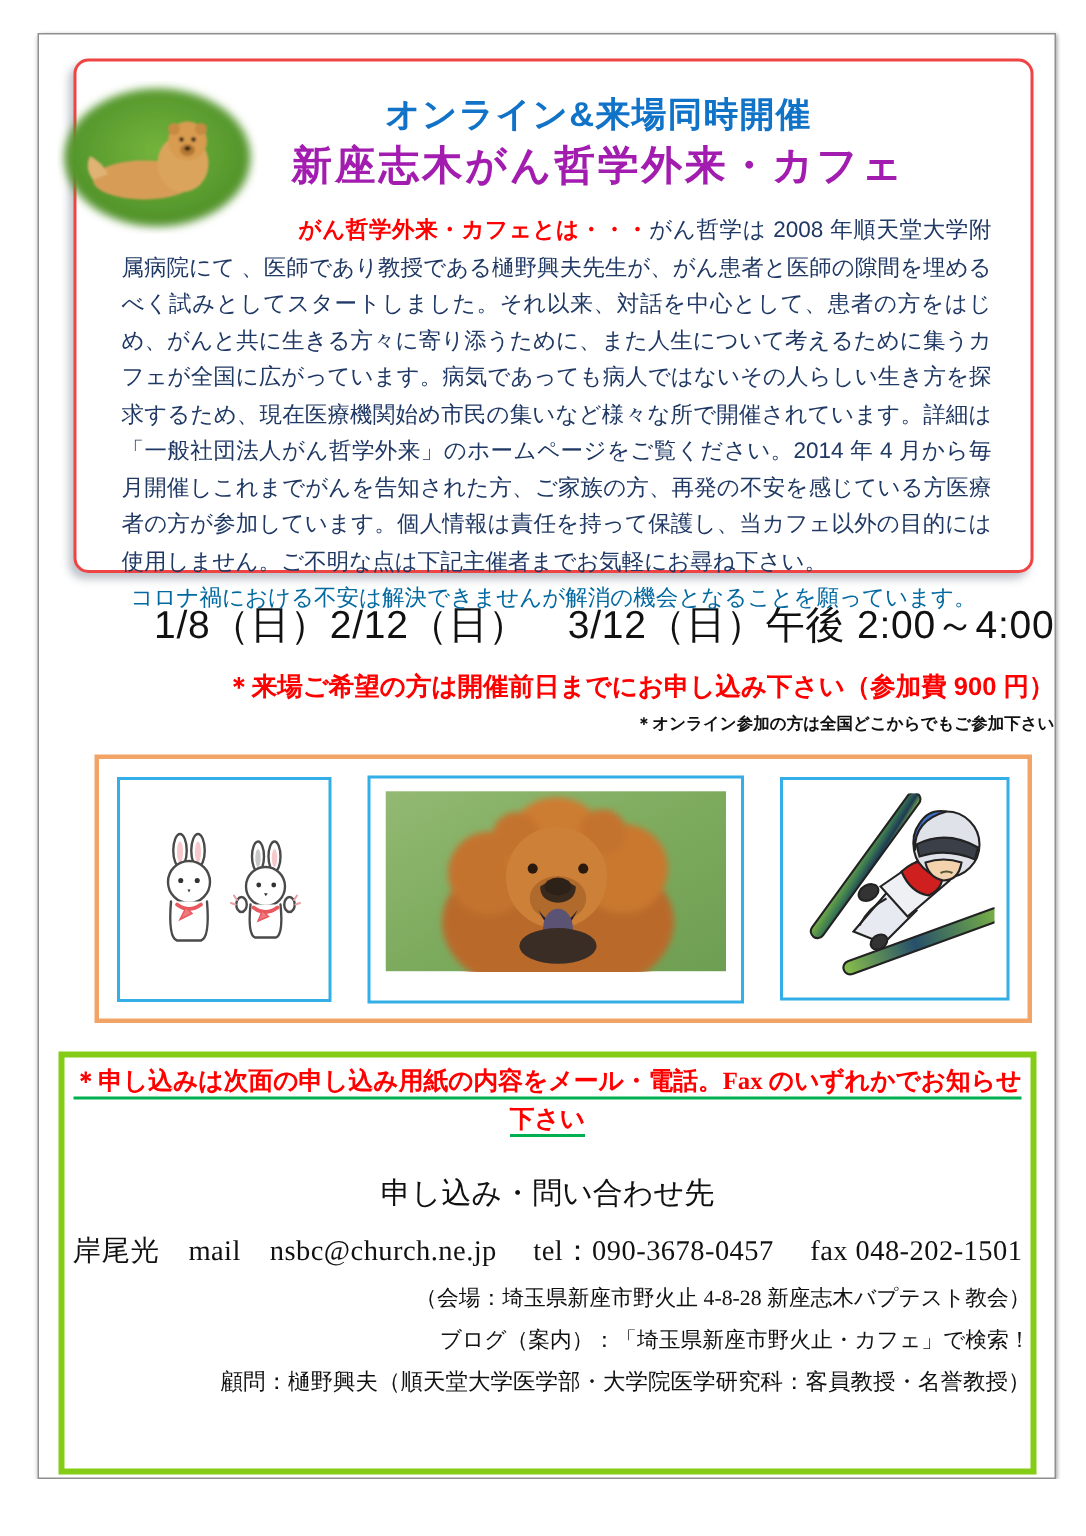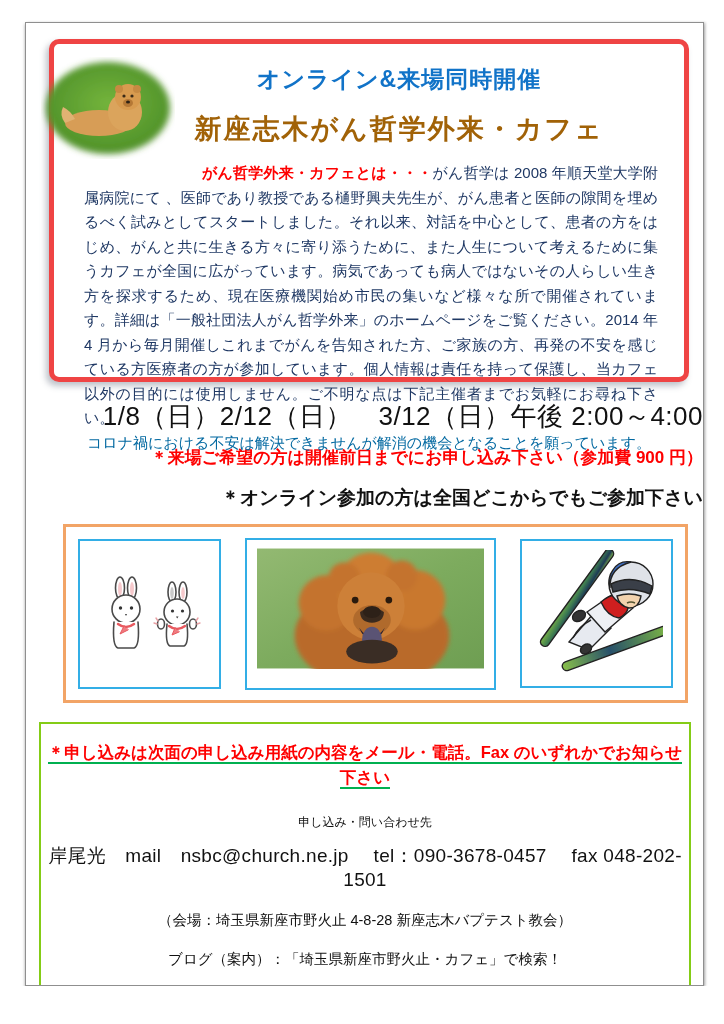--- a/index.html
+++ b/index.html
@@ -10,65 +10,65 @@
     position:relative; width:679px; height:964px;
     margin:22px 0 0 25px; background:#fff;
     border:1px solid #8f8f8f;
     box-shadow:0 2px 3px rgba(0,0,0,.35), 2px 0 2px rgba(0,0,0,.12);
     overflow:hidden;
   }
 
   
   .header-box {
     position:relative; margin:16px 0 0 23px; width:640px; height:343px;
-    border:5px solid #ef4444; border-radius:10px; background:#fff;
+    border:2px solid #ef4444; border-radius:10px; background:#fff;
     box-shadow:-3px 4px 6px rgba(110,120,135,.45);
   }
   .dog-oval { position:absolute; left:-13px; top:13px; width:134px; height:102px; }
   .hdr-titles { padding:20px 0 0 60px; text-align:center; }
   .title1 { color:#1173c8; font-size:23px; font-weight:bold; letter-spacing:1px; }
-  .title2 { color:#a16207; font-size:27px; font-weight:bold; margin-top:16px; letter-spacing:2px; }
+  .title2 { color:#a21caf; font-size:27px; font-weight:bold; letter-spacing:2px; }
   .intro {
     margin:14px 26px 0 30px; color:#1f3864; font-size:15px; line-height:24.5px;
     text-align:justify; text-indent:118px;
   }
   .intro .red-lead { color:#fe0000; font-weight:bold; }
   .hdr-center { text-align:center; color:#0369a1; font-size:15px; line-height:24.5px; }
 
   
   .schedule { text-align:right; font-family:Liberation Sans, sans-serif; }
   .dates { margin-top:17px; color:#111; font-size:26px; letter-spacing:.5px; }
   .note-red { margin-top:12px; color:#fe0000; font-size:17px; font-weight:bold; }
-  .note-black { margin-top:16px; color:#111; font-size:19px; font-weight:bold; }
+  .note-black { margin-top:6px; color:#111; font-size:11px; font-weight:bold; }
 
   
   .pics-box {
     margin:13px 0 0 37px; width:625px; height:179px;
     border:3px solid #f2a466; display:flex; align-items:center; background:#fff;
     padding:0 12px; justify-content:space-between;
   }
   .pic-frame { border:2px solid #33aee6; background:#fff; display:flex; align-items:center; justify-content:center; }
   .frame-rabbits { width:143px; height:150px; }
   .frame-dog { width:251px; height:152px; padding:8px 10px 16px 10px; align-items:flex-start; }
   .frame-ski { width:153px; height:149px; }
 
   
   .apply-box {
     margin:19px 0 0 13px; width:652px; height:282px;
-    border:2px solid #84cc16; background:#fff; text-align:center;
-    font-family:Liberation Sans, sans-serif; padding-top:16px;
+    border:4px solid #84cc16; background:#fff; text-align:center;
+    font-family:Liberation Serif, serif; padding-top:3px;
   }
   .apply-red { color:#fe0000; font-size:16.5px; font-weight:bold; line-height:25px; }
   .apply-red .gu { border-bottom:2px solid #00b050; padding-bottom:1px; }
   .apply-detail { color:#111; font-size:15.5px; font-weight:bold; margin-top:3px; }
   .blog-link { color:#2e75d6; text-decoration:underline; cursor:pointer; }
   .paren-note { font-size:13.5px; border-bottom:1px solid #222; }
-  .contact-head { margin-top:24px; font-size:12px; color:#111;text-align:center; }
+  .contact-head { margin-top:24px; font-size:20px; color:#111;text-align:center; }
   .contact-main { margin-top:12px; font-size:19px; color:#111; letter-spacing:.3px; }
-  .contact-line { margin-top:20px; font-size:14.5px; color:#111; }
+  .contact-line { margin-top:9px; font-size:14.5px; color:#111;text-align:right; }
   .contact-line.l { font-size:15px; }
 </style>
 </head>
 <body>
 
 <div class="page">
 
   <div class="header-box">
     <div class="dog-oval">
       <svg width="134" height="102" viewBox="0 0 134 102">

